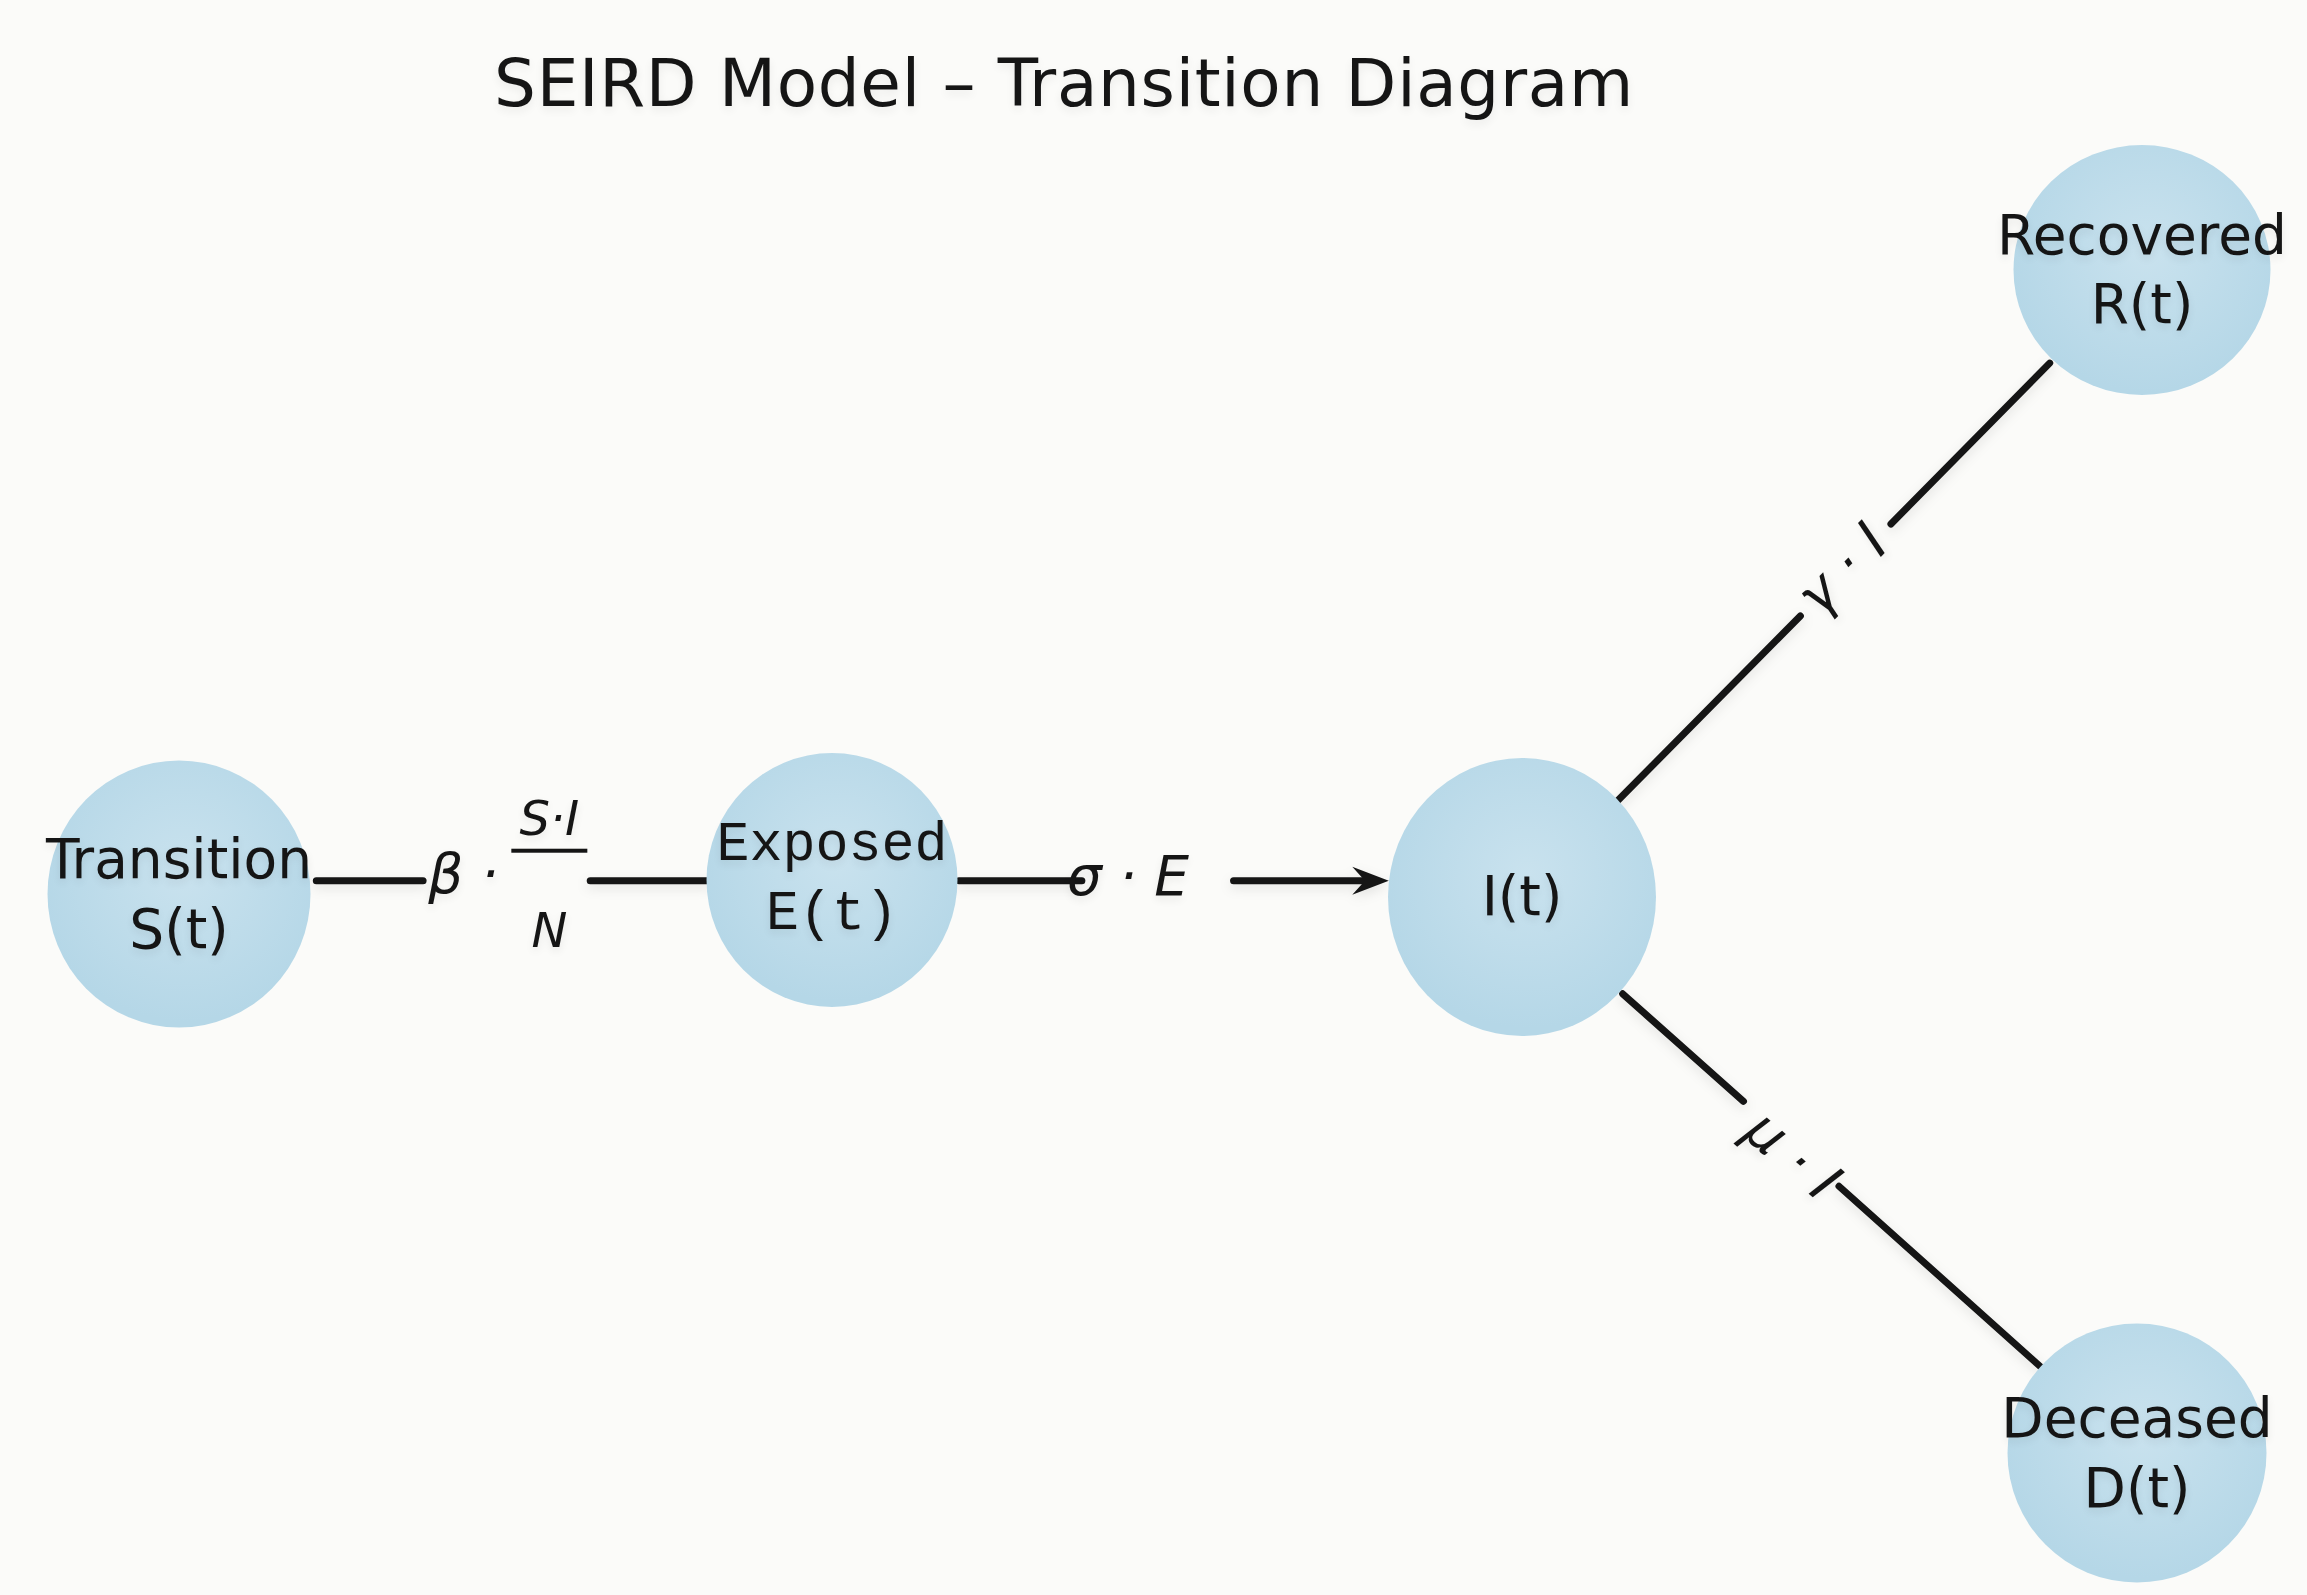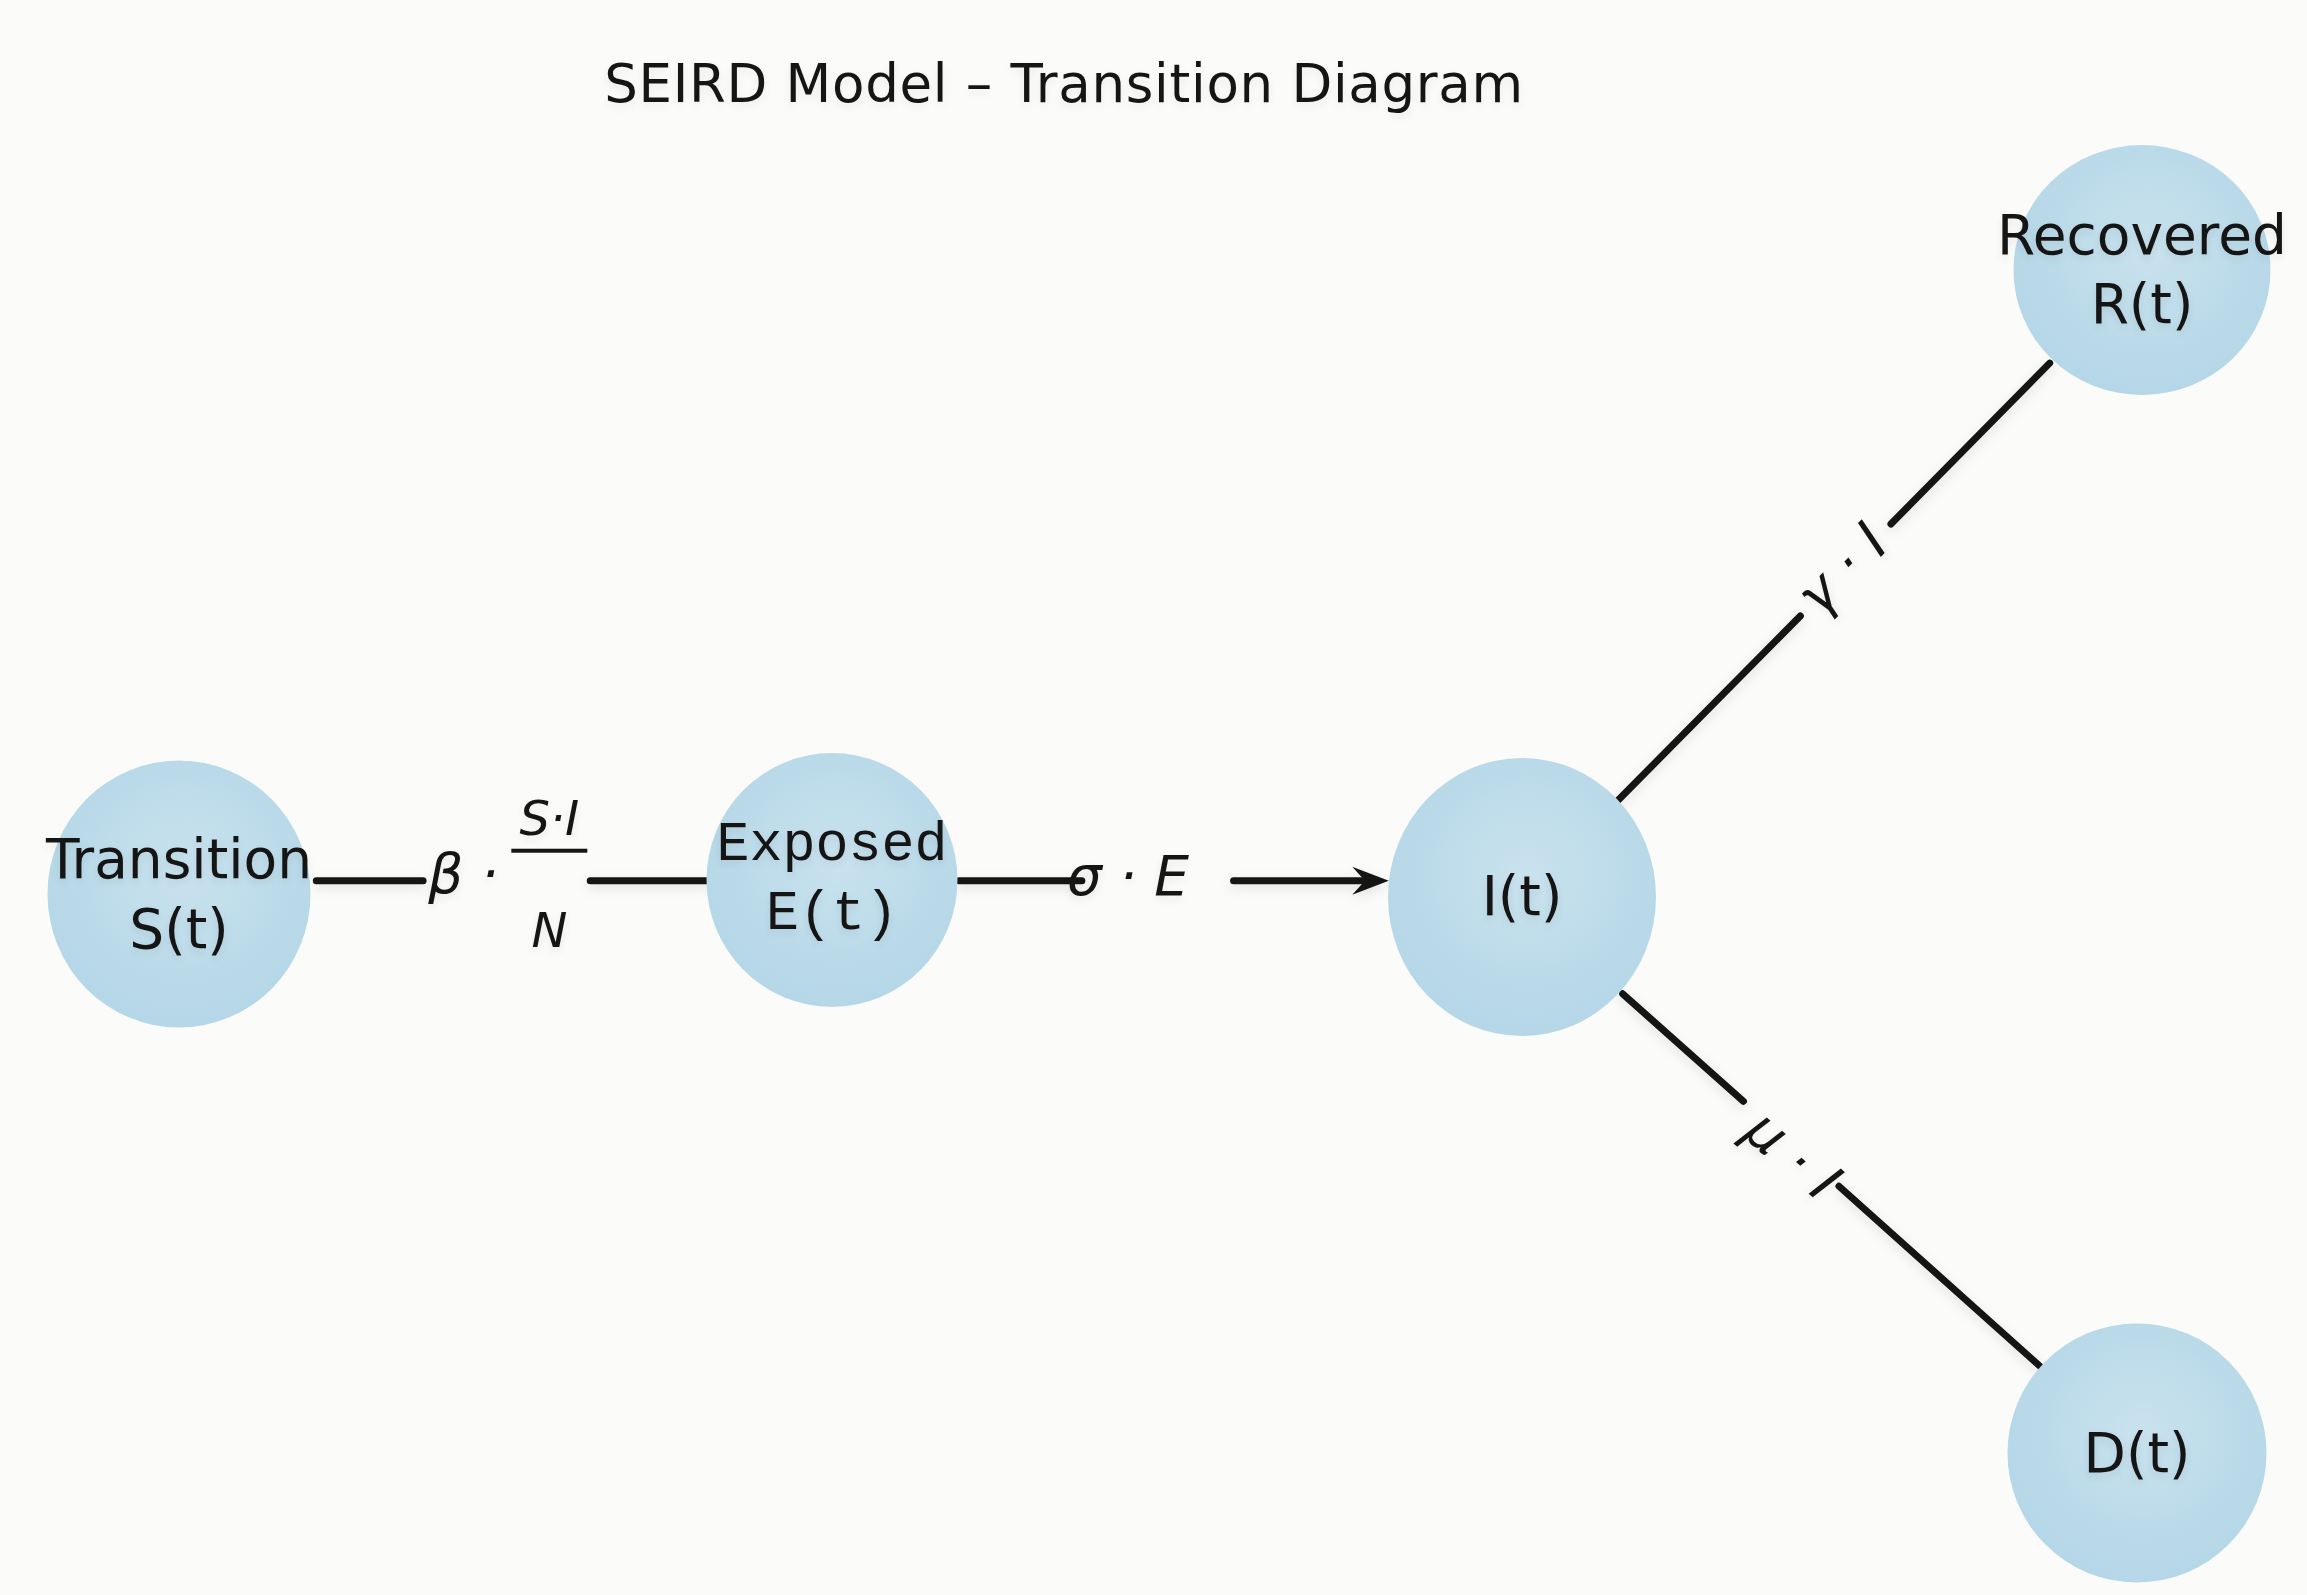--- a/index.html
+++ b/index.html
@@ -17,21 +17,21 @@
     background: var(--background);
     overflow: hidden;
     font-family: "DejaVu Sans", "Liberation Sans", sans-serif;
     color: var(--text);
   }
   .title {
     position: absolute;
     left: 1064px;
     top: 83px;
     transform: translate(-50%, -50%);
-    font-size: 53px;
+    font-size: 66px;
     font-weight: 500;
     white-space: nowrap;
     letter-spacing: 0.7px;
     text-shadow: 0 4.2px 9.8px rgba(0,0,0,0.07);
   }
   .edges {
     position: absolute;
     left: 0; top: 0;
     width: 2307px;
     height: 1595px;
@@ -121,20 +121,21 @@
   <div class="node" style="left:1522px; top:897px; width:268px; height:278px;">
     <div class="node-symbol">I(t)</div>
   </div>
 
   <div class="node" style="left:2142px; top:270px;  width:257px; height:250px;">
     <div class="node-label">Recovered</div>
     <div class="node-symbol">R(t)</div>
   </div>
 
   <div class="node" style="left:2137px; top:1453px; width:259px; height:259px;">
+    <div class="node-label">Deceased</div>
     <div class="node-symbol">D(t)</div>
   </div>
 
   <div class="edge-label frac-label" style="left:508px; top:874px;">
     <span class="prefix">β ·</span>
     <span class="frac">
       <span class="num">S·I</span>
       <span class="den">N</span>
     </span>
   </div>

